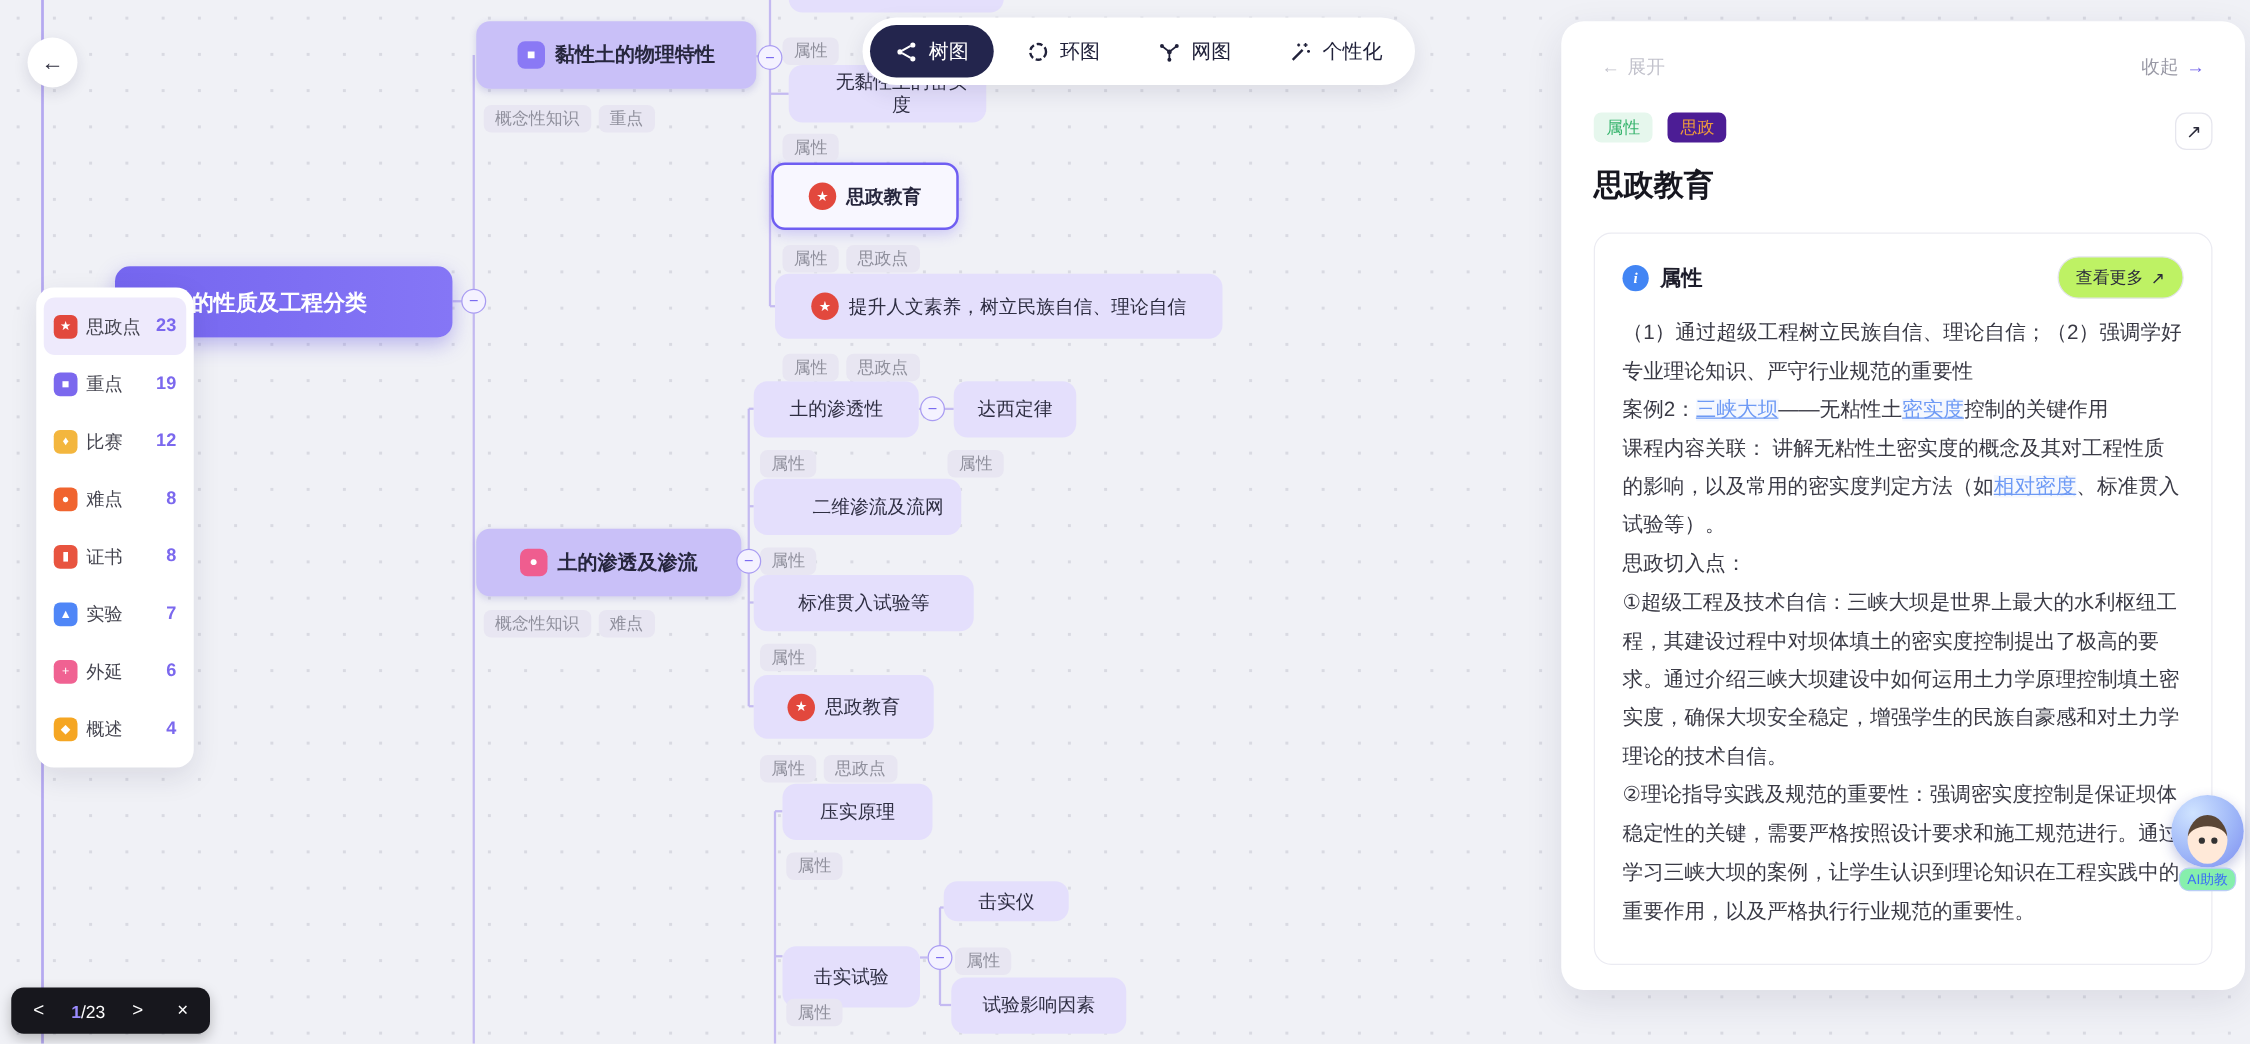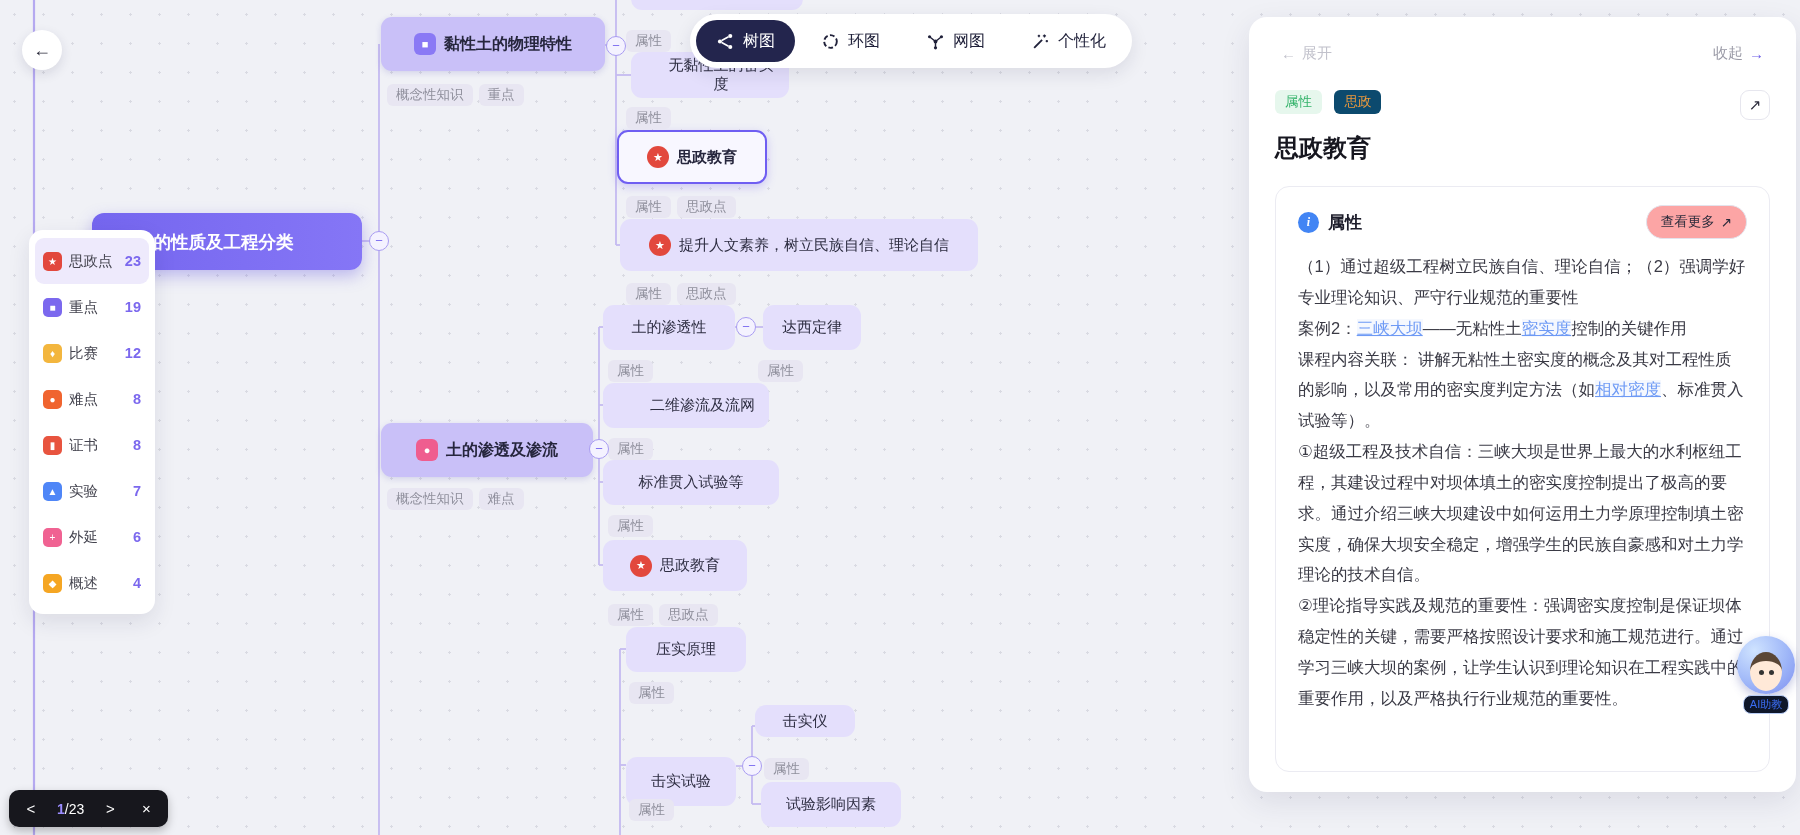--- a/index.html
+++ b/index.html
@@ -97,36 +97,36 @@
     background:#fff; border-radius:18px; box-shadow:0 10px 30px rgba(40,40,80,.10); padding:26px 26px 20px;
   }
   .p-head { display:flex; justify-content:space-between; align-items:center; }
   .p-head button { background:none; border:none; font-size:15px; cursor:pointer; display:flex; gap:6px; align-items:center; }
   .p-expand { color:#c2c2cc; }
   .p-collapse { color:#9a9aa6; }
   .p-collapse .arr { color:#6c5ce7; font-weight:700; }
   .badges-row { margin-top:26px; display:flex; align-items:flex-start; justify-content:space-between; }
   .badge { font-size:13.5px; padding:3px 10px; border-radius:6px; margin-right:8px; display:inline-block; }
   .badge.green { background:#e6f7ed; color:#34b36b; }
-  .badge.orange { background:#0c4a6e; color:#ec9a3d; }
+  .badge.orange { background:#4c1d95; color:#ec9a3d; }
   .ext {
     width:30px; height:30px; border-radius:9px; border:1px solid #e6e6ee; background:#fff;
     color:#2b2b3b; font-size:15px; cursor:pointer;
   }
   #panel h1 { margin:12px 0 0; font-size:24px; color:#16161f; }
   .card { margin-top:22px; border:1px solid #ebebf2; border-radius:14px; padding:18px 22px 16px; height:586px; overflow:hidden; }
   .card-head { display:flex; align-items:center; gap:9px; }
   .info-ic {
     width:21px; height:21px; border-radius:50%; background:#4285f4; color:#fff; font-size:12px; font-weight:700;
     font-family:"Liberation Serif","DejaVu Serif",serif; font-style:italic;
     display:flex; align-items:center; justify-content:center; flex:none;
   }
   .card-title { font-size:17px; font-weight:700; color:#1d1d2b; flex:1; text-align:left; }
   .more {
-    border:1px solid #e3e3ec; background:#fca5a5; border-radius:17px; padding:7px 14px;
+    border:1px solid #e3e3ec; background:#bef264; border-radius:17px; padding:7px 14px;
     font-size:13.5px; color:#2b2b3b; cursor:pointer; display:flex; gap:6px; align-items:center;
   }
   .card-body { margin-top:12px; font-size:16.5px; line-height:1.87; color:#3a3a45; }
   .card-body p { margin:0; }
   .card-body .link { color:#6e9af5; text-decoration:underline; cursor:pointer; background:rgba(110,154,245,.07); }
 
   
   #assistant { position:absolute; left:1735px; top:636px; z-index:6; width:62px; text-align:center; cursor:pointer; }
   .av-circle {
     width:58px; height:58px; border-radius:50%; margin:0 auto; position:relative;
@@ -136,21 +136,21 @@
   .av-circle::before { 
     content:""; position:absolute; left:13px; top:16px; width:32px; height:30px; border-radius:50%;
     background:#ffe9d8; border-top:9px solid #5a4636;
   }
   .av-circle::after { 
     content:""; position:absolute; left:22px; top:34px; width:5px; height:5px; border-radius:50%;
     background:#333; box-shadow:10px 0 0 #333;
   }
   .av-badge {
     margin-top:-10px; position:relative; display:inline-block;
-    background:#0f172a; border:1px solid #b9cdf5; color:#3b6ef5; font-size:11px;
+    background:#86efac; border:1px solid #b9cdf5; color:#3b6ef5; font-size:11px;
     padding:1px 6px; border-radius:8px;
   }
 </style>
 </head>
 <body>
 
 <svg id="edges" width="1800" height="835" viewBox="0 0 1800 835">
   <path class="guide" d="M34 0 V835"></path>
   <path d="M34 241 H92"></path>
   <path d="M362 241 H374"></path>
@@ -419,20 +419,21 @@
       <span class="card-title">属性</span>
       <button class="more">
         <span>查看更多</span>
         <span>↗</span>
       </button>
     </div>
     <div class="card-body">
         <p><span>（1）通过超级工程树立民族自信、理论自信；（2）强调学好专业理论知识、严守行业规范的重要性</span></p>
         <p><span>案例2：</span><span class="link">三峡大坝</span><span>——无粘性土</span><span class="link">密实度</span><span>控制的关键作用</span></p>
         <p><span>课程内容关联： 讲解无粘性土密实度的概念及其对工程性质的影响，以及常用的密实度判定方法（如</span><span class="link">相对密度</span><span>、标准贯入试验等）。</span></p>
+        <p><span>思政切入点：</span></p>
         <p><span>①超级工程及技术自信：三峡大坝是世界上最大的水利枢纽工程，其建设过程中对坝体填土的密实度控制提出了极高的要求。通过介绍三峡大坝建设中如何运用土力学原理控制填土密实度，确保大坝安全稳定，增强学生的民族自豪感和对土力学理论的技术自信。</span></p>
         <p><span>②理论指导实践及规范的重要性：强调密实度控制是保证坝体稳定性的关键，需要严格按照设计要求和施工规范进行。通过学习三峡大坝的案例，让学生认识到理论知识在工程实践中的重要作用，以及严格执行行业规范的重要性。</span></p>
       </div>
   </div>
 </div>
 
 <div id="assistant">
   <div class="av-circle"></div>
   <div class="av-badge">AI助教</div>
 </div>

